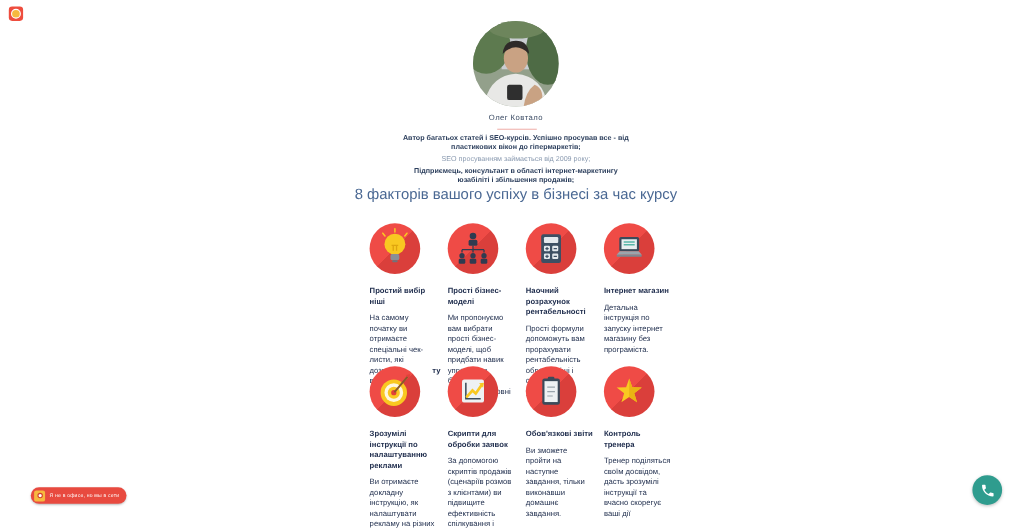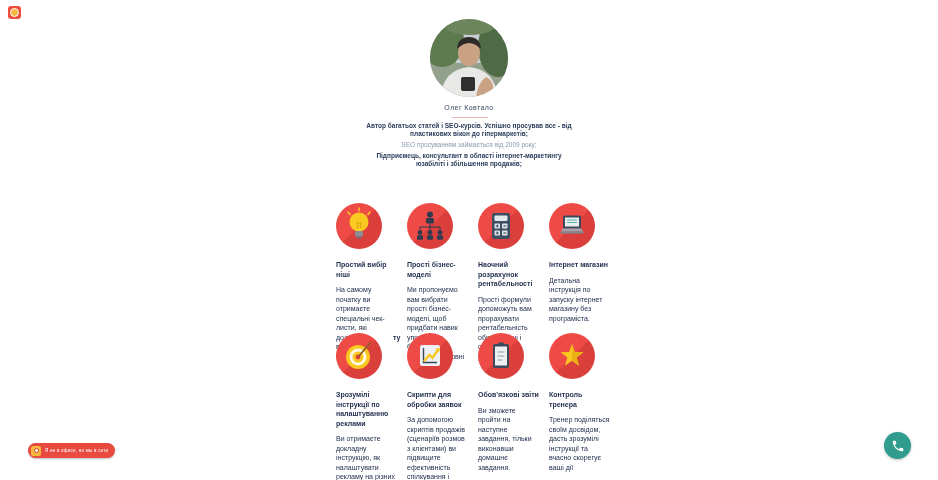--- a/index.html
+++ b/index.html
@@ -77,20 +77,21 @@
     </svg>
   </div>
   <div class="person-name">Олег Ковтало</div>
   <div class="name-divider"></div>
   <div class="bio">
     <p class="strong">Автор багатьох статей і SEO-курсів. Успішно просував все - від пластикових вікон до гіпермаркетів;</p>
     <p class="light">SEO просуванням займається від 2009 року;</p>
     <p class="strong">Підприємець, консультант в області інтернет-маркетингу юзабіліті і збільшення продажів;</p>
   </div>
 
+  <h2 class="section-heading">8 факторів вашого успіху в бізнесі за час курсу</h2>
 
   <div class="grid">
 
     <div class="cell">
       <div class="icon-circle">
         <svg width="46" height="46" viewBox="0 0 46 46">
           <g stroke="#f9c821" stroke-width="1.4" stroke-linecap="round">
             <line x1="23" y1="5" x2="23" y2="8"></line>
               <line x1="12" y1="9" x2="14" y2="11.5"></line>
               <line x1="34" y1="9" x2="32" y2="11.5"></line>

